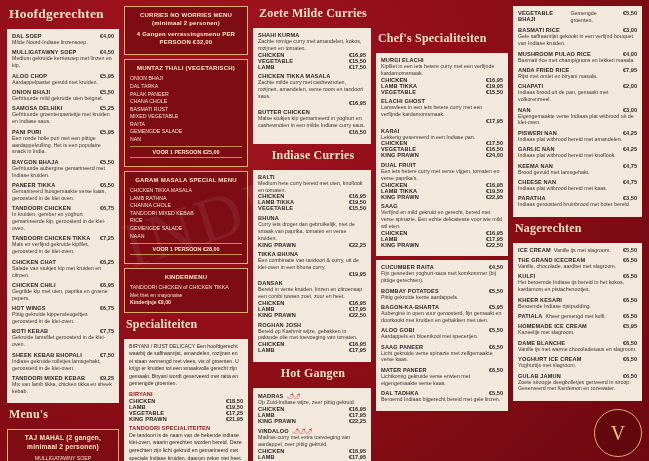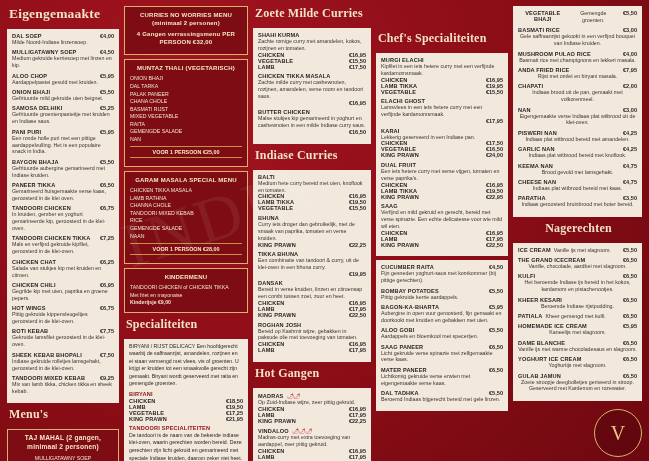--- a/index.html
+++ b/index.html
@@ -20,23 +20,23 @@
     position:absolute;left:120px;top:180px;
     font-family:"Liberation Serif", serif;
     font-size:64px;color:rgba(255,255,255,0.07);
     transform:rotate(-18deg);letter-spacing:4px;
     pointer-events:none;white-space:nowrap;
   }
   .cols{display:flex;gap:5px;height:100%;}
   .col{flex:1;display:flex;flex-direction:column;gap:4px;}
   .col.c1{flex:0 0 112px;}
   .col.c2{flex:0 0 124px;}
-  .col.c3{flex:0 0 118px;}
+  .col.c3{flex:0 0 118px;align-items:center;}
   .col.c4{flex:0 0 132px;margin-top:25px;}
-  .col.c5{flex:1;text-align:center;}
+  .col.c5{flex:1;}
 
   .panel{
     background:#f2e9dc;
     color:#231f20;
     padding:4px 5px 5px 5px;
     box-sizing:border-box;
   }
   .panel.dark{
     background:#7e0c14;
     color:#f6efe3;
@@ -96,21 +96,21 @@
 </style>
 </head>
 <body>
 
 <div class="menu">
   <div class="watermark">INDIA</div>
 
   <div class="cols">
 
     <div class="col c1">
-      <h2 class="sect">Eigengemaakte</h2>
+      <h2 class="sect">Hoofdgerechten</h2>
       <div class="panel">
         <div class="item">
             <div class="line">
               <span class="nm">DAL SOEP</span>
               <span class="pr">€4,00</span>
             </div>
             <div class="desc">Milde Noord-Indiase linzensoep.</div>
           </div>
         <div class="item">
             <div class="line">

